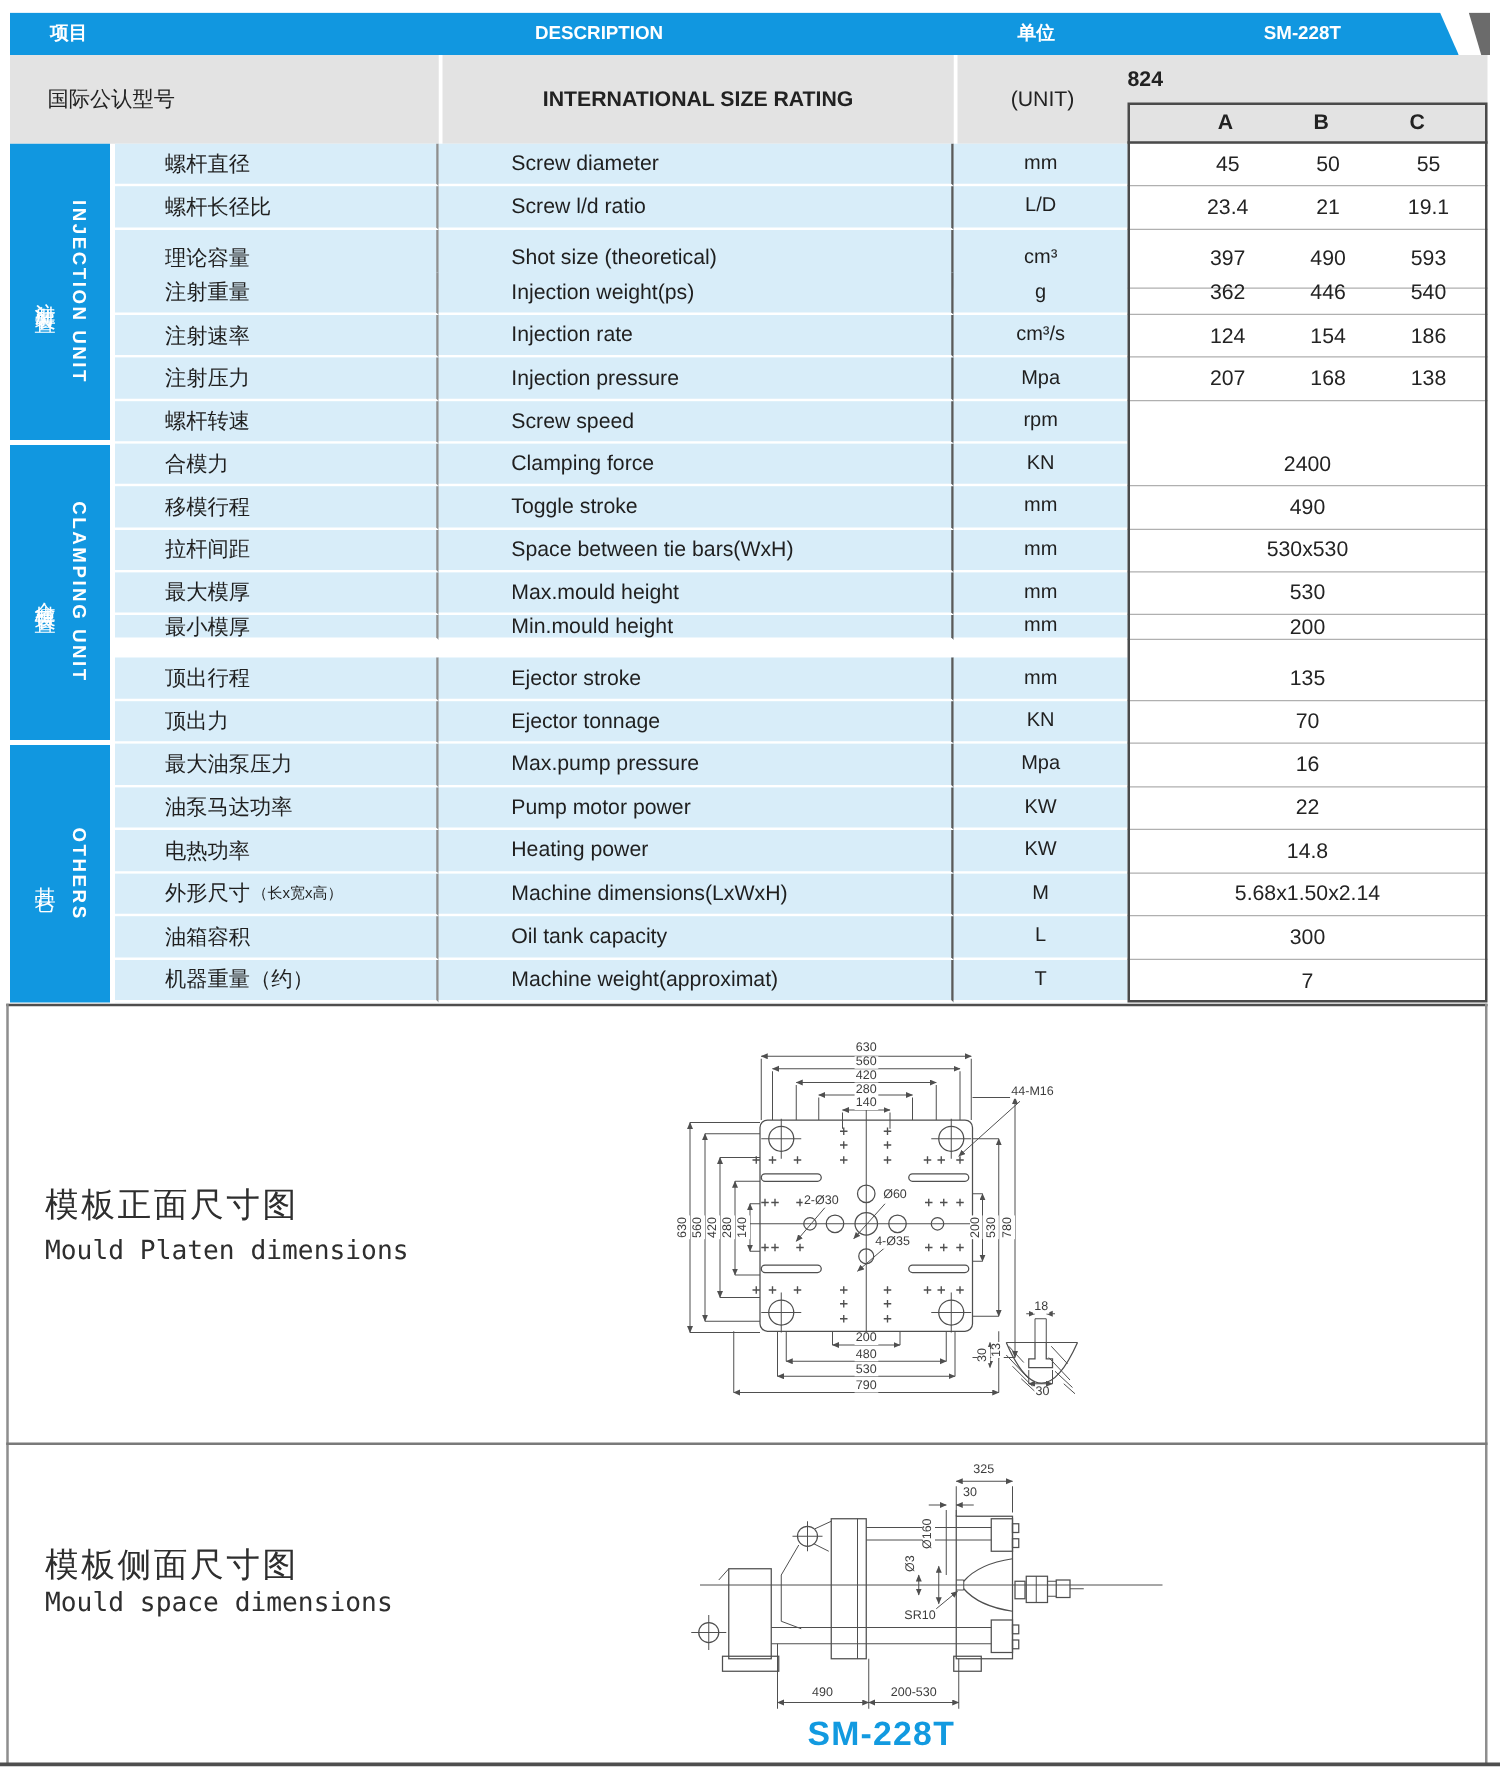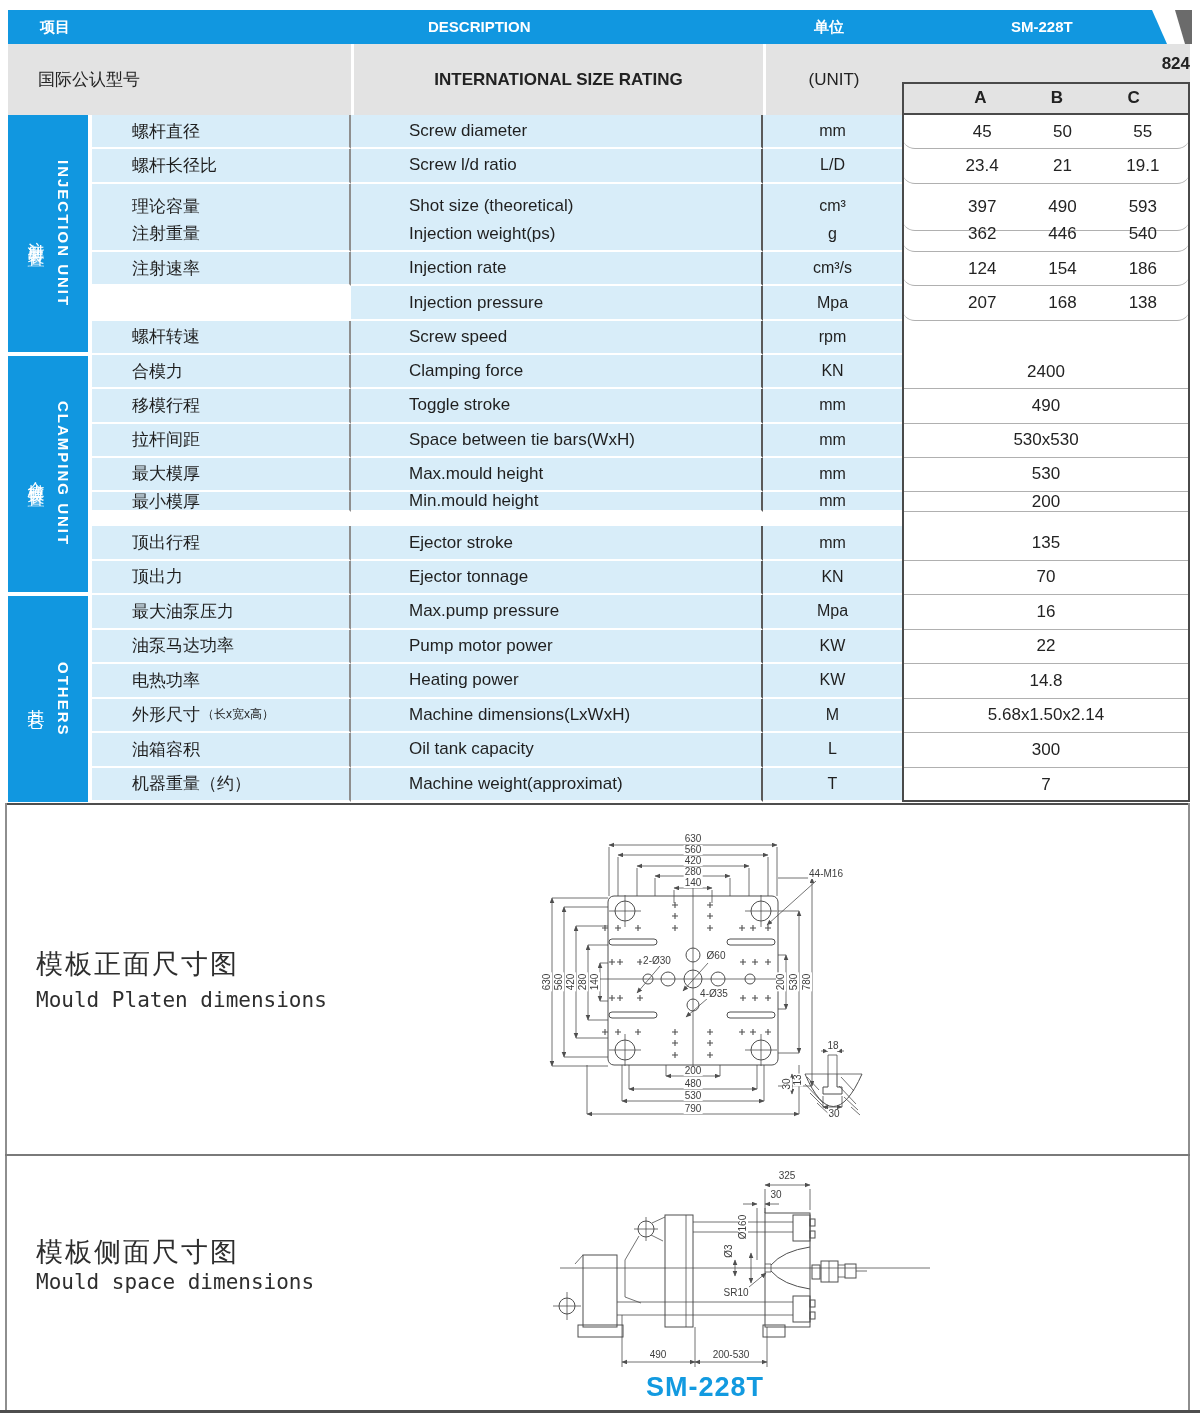--- a/index.html
+++ b/index.html
@@ -18,21 +18,21 @@
   .sub-label{position:absolute;font-size:17px;color:#222;white-space:nowrap;}
   
   .table-wrap{position:absolute;left:8px;top:115px;width:1184px;height:687px;}
   .srow{position:absolute;left:0;width:1184px;}
   .cell{position:absolute;top:0;height:100%;box-sizing:border-box;display:flex;align-items:center;font-size:17px;}
   .c-label{left:84px;width:259px;background:#d8edf9;border-bottom:2px solid #fff;border-right:2px solid #8f8f8f;padding-left:40px;}
   .c-desc{left:343px;width:412px;background:#d8edf9;border-bottom:2px solid #fff;border-right:2px solid #5a5a5a;padding-left:58px;}
   .c-unit{left:755px;width:139px;background:#d8edf9;border-bottom:2px solid #fff;justify-content:center;font-size:16px;}
   .c-vals{left:894px;width:288px;border-bottom:1px solid #b0b0b0;}
   .c-vals.last{border-bottom:none;}
-  .c-vals.triple{padding-left:40px;padding-right:7px;border-radius:13px;}
+  .c-vals.triple{padding-left:40px;padding-right:7px;}
   .c-vals span{flex:1;text-align:center;font-size:17px;color:#232323;}
   .row-note{font-size:12px;margin-left:2px;}
   .sidebar{position:absolute;left:0;width:80px;background:#1197e0;display:flex;flex-direction:row;align-items:center;justify-content:center;gap:7px;}
   .sb-cn{writing-mode:vertical-rl;color:#fff;font-size:17px;letter-spacing:3px;}
   .sb-en{writing-mode:vertical-rl;color:#fff;font-size:15px;font-weight:bold;letter-spacing:2px;}
   .abc-row{position:absolute;left:894px;top:-33px;width:288px;height:33px;box-sizing:border-box;
     border-bottom:2px solid #4a4a4a;display:flex;align-items:center;padding-left:40px;padding-right:18px;z-index:3;}
   .abc-row span{flex:1;text-align:center;font-weight:bold;font-size:17px;color:#222;}
   .values-box{position:absolute;left:894px;top:-33px;width:288px;height:720px;box-sizing:border-box;
     border:2px solid #4a4a4a;pointer-events:none;z-index:4;}
@@ -61,21 +61,21 @@
     <span class="hl" style="left:1003px">SM-228T</span>
   </div>
 
   <div class="subheader">
     <div class="sub-block" style="left:0;width:343px"></div>
     <div class="sub-block" style="left:346px;width:409px"></div>
     <div class="sub-block" style="left:758px;width:424px"></div>
     <span class="sub-label" style="left:30px;top:0;height:71px;line-height:71px">国际公认型号</span>
     <span class="sub-label" style="left:346px;width:409px;text-align:center;top:0;height:71px;line-height:71px;font-weight:600">INTERNATIONAL SIZE RATING</span>
     <span class="sub-label" style="left:758px;width:136px;text-align:center;top:0;height:71px;line-height:71px">(UNIT)</span>
-    <span class="sub-label" style="left:894px;width:288px;text-align:right;top:5px;height:30px;line-height:30px;font-weight:bold">824</span>
+    <span class="sub-label" style="left:894px;width:288px;text-align:left;top:5px;height:30px;line-height:30px;font-weight:bold">824</span>
   </div>
 
   <div class="table-wrap">
     <div id="sidebars">
         <div class="sidebar" style="top: 0px; height: 237px;">
           <span class="sb-cn">注射装置</span>
           <span class="sb-en">INJECTION UNIT</span>
         </div>
         <div class="sidebar" style="top: 241px; height: 236px;">
           <span class="sb-cn">合模装置</span>
@@ -131,20 +131,21 @@
           <div class="cell c-label">注射速率</div>
           <div class="cell c-desc">Injection rate</div>
           <div class="cell c-unit">cm³/s</div>
           <div class="cell c-vals triple">
             <span>124</span>
             <span>154</span>
             <span>186</span>
           </div>
         </div>
         <div class="srow" style="top: 171.429px; height: 34.2857px;">
+          <div class="cell c-label">注射压力</div>
           <div class="cell c-desc">Injection pressure</div>
           <div class="cell c-unit">Mpa</div>
           <div class="cell c-vals triple">
             <span>207</span>
             <span>168</span>
             <span>138</span>
           </div>
         </div>
         <div class="srow" style="top: 205.714px; height: 34.2857px;">
           <div class="cell c-label">螺杆转速</div>

